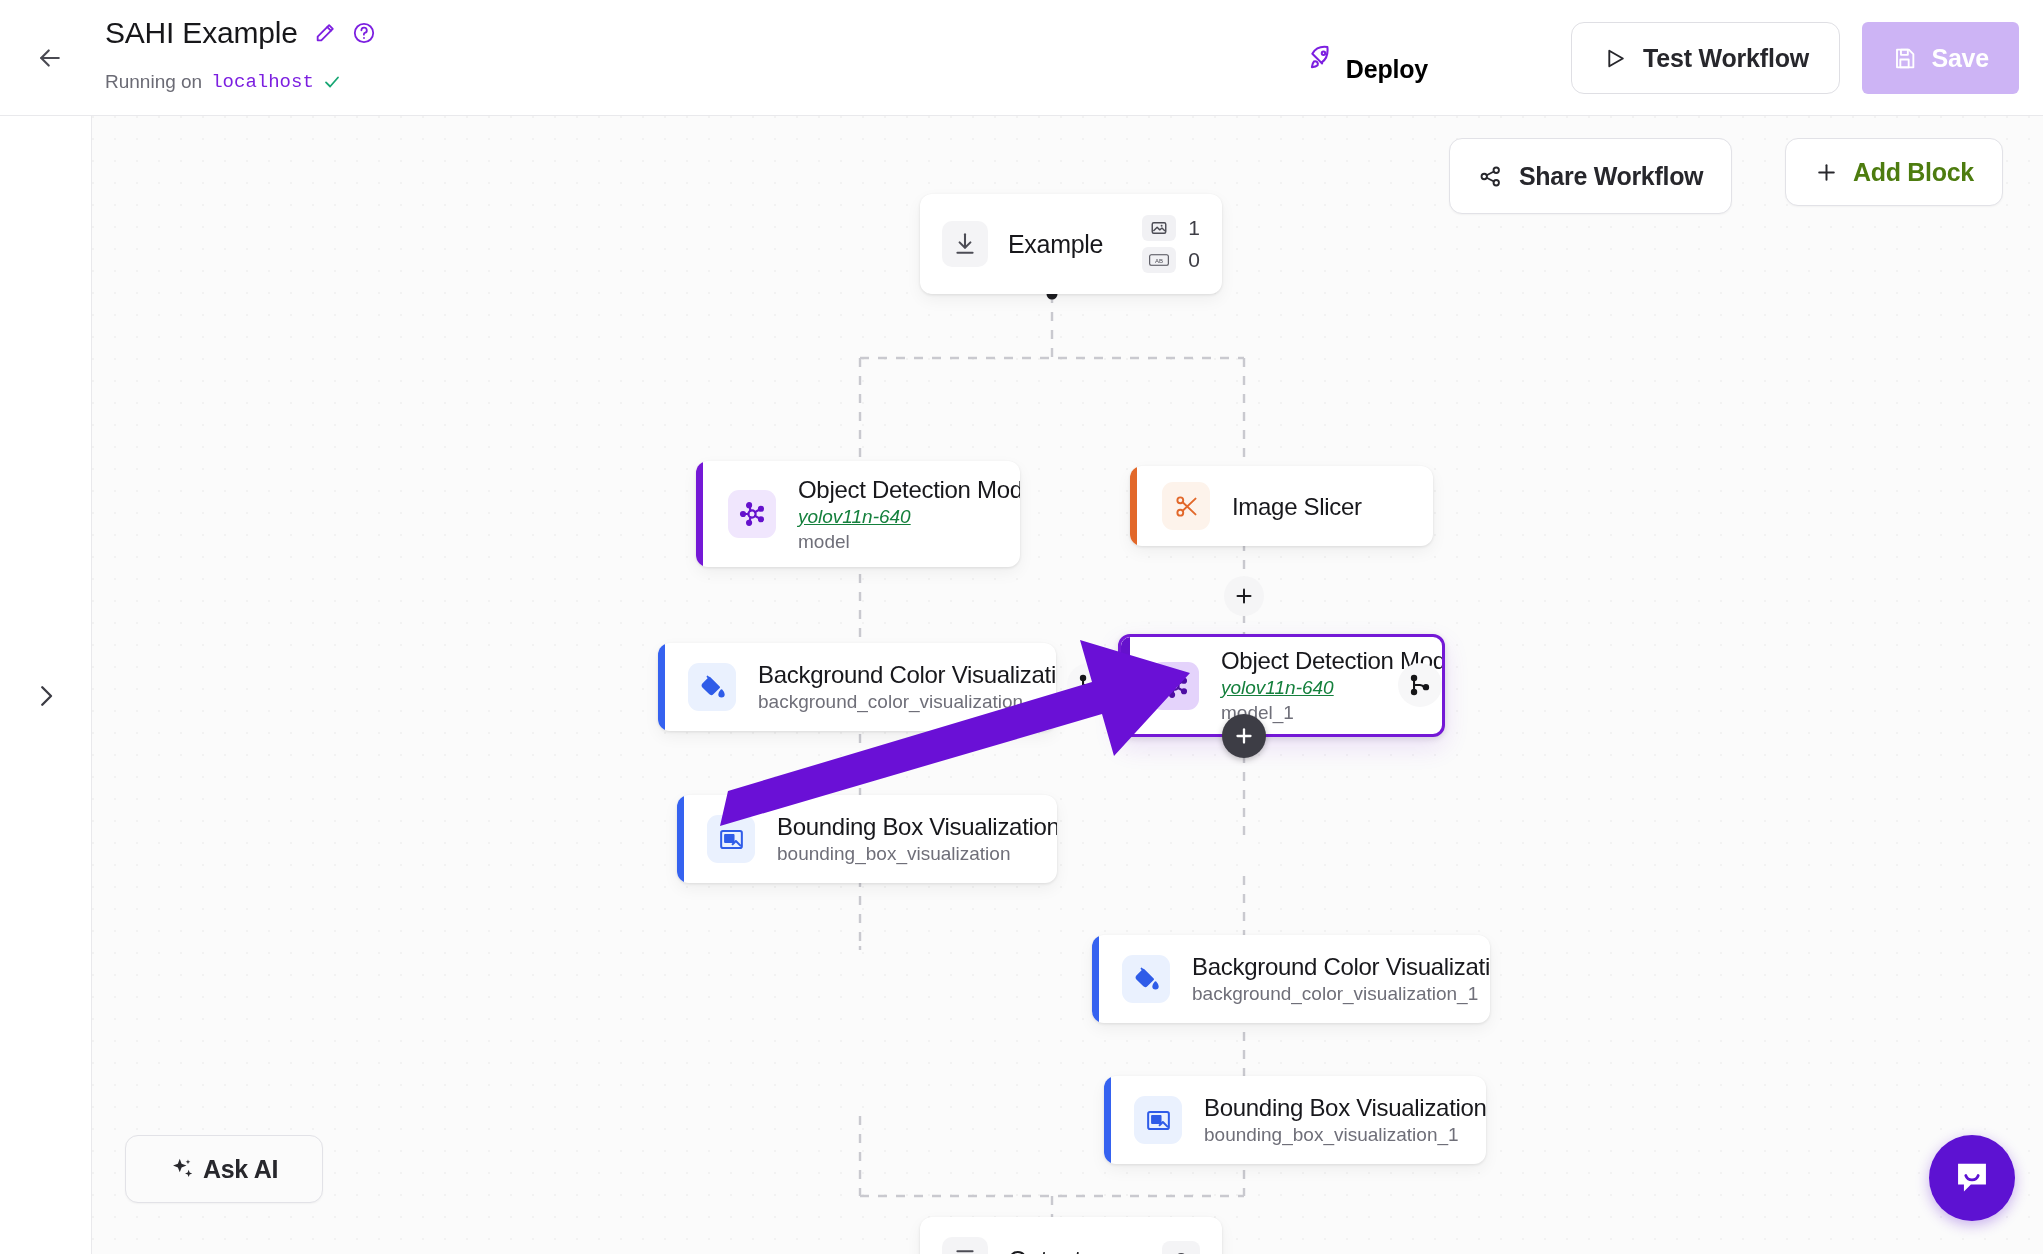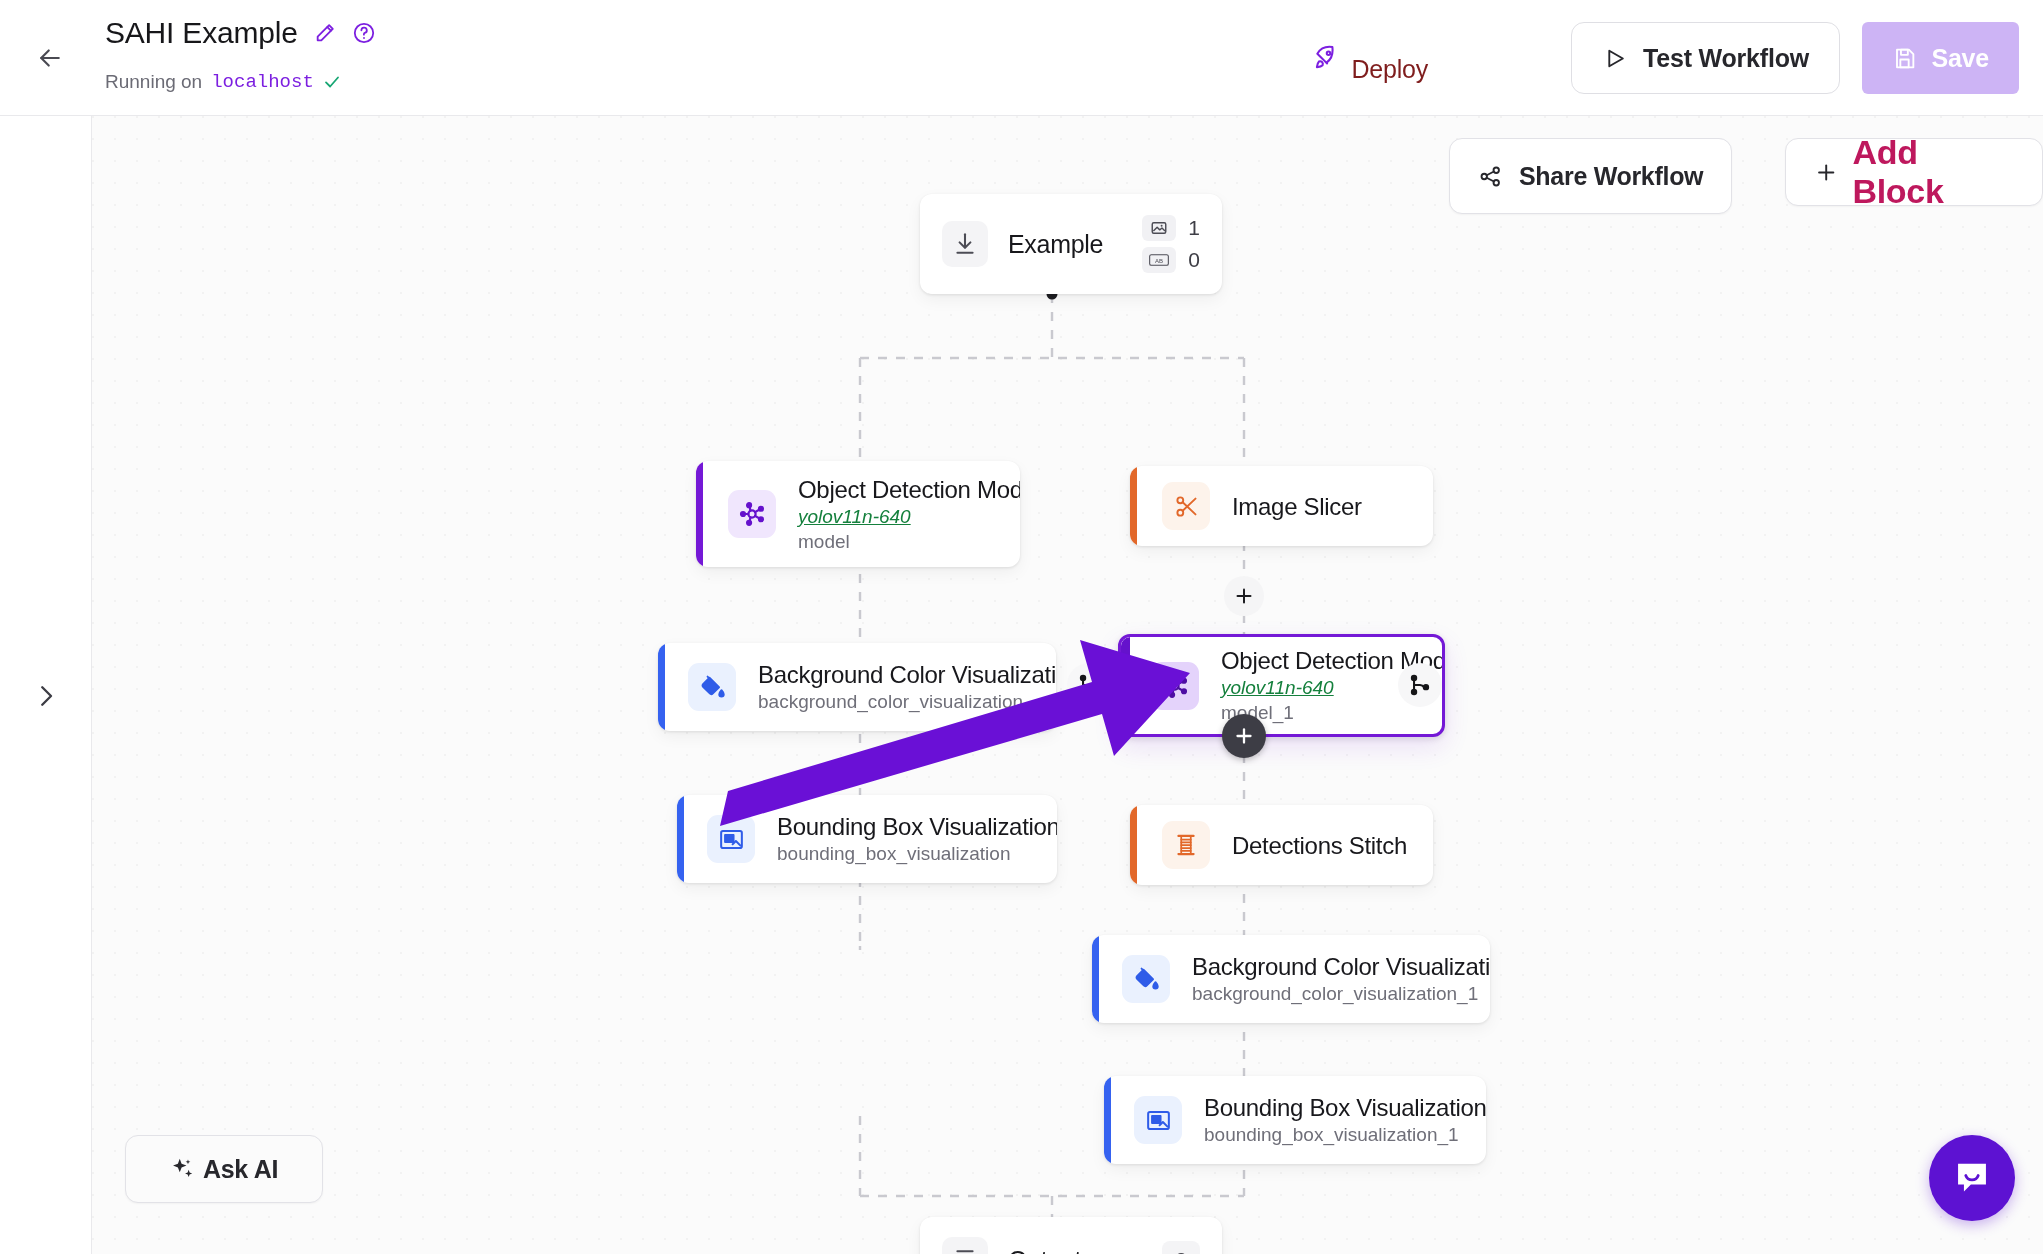--- a/index.html
+++ b/index.html
@@ -42,21 +42,21 @@
     font-family: "Liberation Mono", monospace;
     color: #7c1fe0; font-size: 19px;
   }
   #host-check { color: #17a673; width: 18px; height: 18px; }
 
   #deploy-btn {
     position: absolute; right: 605px; top: 30px; height: 56px;
     display: flex; align-items: center; gap: 12px;
     padding: 0 10px; cursor: pointer;
   }
-  #deploy-label { font-size: 25px; font-weight: 400; color: #7f1d1d; letter-spacing: -0.2px; margin-top: 23px; }
+  #deploy-label { font-size: 25px; font-weight: 700; color: #000000; letter-spacing: -0.2px; margin-top: 23px; }
   #rocket-icon { width: 26px; height: 26px; color: #7c1fe0; }
 
   #test-btn {
     position: absolute; right: 203px; top: 22px;
     height: 72px; padding: 0 30px;
     display: flex; align-items: center; gap: 16px;
     background: #fff; border: 1px solid #dfdfe4; border-radius: 13px;
     cursor: pointer;
     margin-left: 23px;
   }
@@ -111,21 +111,21 @@
   #share-icon { width: 25px; height: 25px; color: #27272c; }
 
   #addblock-btn {
     position: absolute; left: 1693px; top: 22px;
     height: 68px; padding: 0 28px;
     display: flex; align-items: center; gap: 14px;
     background: #fff; border: 1px solid #e2e2e7; border-radius: 13px;
     box-shadow: 0 1px 2px rgba(0,0,0,0.04);
     cursor: pointer; z-index: 12;
   }
-  #addblock-label { font-size: 34px; font-weight: 600; color: #be185d; letter-spacing: -0.3px; }
+  #addblock-label { font-size: 25px; font-weight: 600; color: #4d7c0f; letter-spacing: -0.3px; }
   #plus-icon { width: 25px; height: 25px; color: #27272c; }
 
   #ask-ai-btn {
     position: absolute; left: 33px; top: 1019px;
     width: 198px; height: 68px;
     display: flex; align-items: center; justify-content: center; gap: 7px;
     background: #fbfbfb; border: 1px solid #e2e2e7; border-radius: 13px;
     box-shadow: 0 1px 2px rgba(0,0,0,0.04);
     cursor: pointer; z-index: 12;
   }
@@ -507,38 +507,20 @@
           <rect x="6.3" y="8" width="7.5" height="6.2" fill="currentColor" stroke="currentColor"></rect>
           <path d="M12.5 16.8l3.4-3.4 4.5 4.5"></path>
         </svg>
       </div>
       <div class="node-text">
         <span class="node-title">Bounding Box Visualization</span>
         <span class="node-sub">bounding_box_visualization</span>
       </div>
     </div>
 
-    <div class="node" id="node-detections-stitch" style="left:1038px; top:689px; width:303px; height:80px; padding-left:32px; gap:22px;">
-      <div class="accent" style="background:#e2682a;"></div>
-      <div class="node-icon" style="background:#fdf3eb; color:#e2682a;">
-        <svg width="26" height="26" viewBox="0 0 24 24" fill="none" stroke="currentColor" stroke-width="1.6" stroke-linecap="round">
-          <line x1="5" y1="3.6" x2="19" y2="3.6" stroke-width="2"></line>
-          <line x1="5" y1="20.4" x2="19" y2="20.4" stroke-width="2"></line>
-          <path d="M7.6 3.6v16.8M16.4 3.6v16.8"></path>
-          <line x1="7.6" y1="7" x2="16.4" y2="7"></line>
-            <line x1="7.6" y1="9.6" x2="16.4" y2="9.6"></line>
-          <line x1="7.6" y1="12.2" x2="16.4" y2="12.2"></line>
-            <line x1="7.6" y1="14.8" x2="16.4" y2="14.8"></line>
-          <line x1="7.6" y1="17.4" x2="16.4" y2="17.4"></line>
-        </svg>
-      </div>
-      <div class="node-text">
-        <span class="node-title">Detections Stitch</span>
-      </div>
-    </div>
 
     <div class="node" id="node-bg-viz-1" style="left:1000px; top:819px; width:398px; height:88px; padding-left:30px; gap:22px;">
       <div class="accent" style="background:#3562f0;"></div>
       <div class="node-icon" style="background:#eaf1fe; color:#2f5ce8;">
         <svg width="27" height="27" viewBox="0 0 24 24" fill="none" stroke="currentColor" stroke-width="1.7" stroke-linejoin="round">
           <path d="M9.3 3.3 L3.6 9a1.6 1.6 0 0 0 0 2.3l6.2 6.2a1.6 1.6 0 0 0 2.3 0l5.7-5.7z" fill="currentColor" stroke="currentColor"></path>
           <line x1="7.6" y1="2.3" x2="12.6" y2="7.3" stroke-linecap="round"></line>
           <path d="M20 14.4s2 2.3 2 3.6a2 2 0 1 1-4 0c0-1.3 2-3.6 2-3.6z" fill="currentColor" stroke="currentColor"></path>
         </svg>
       </div>

